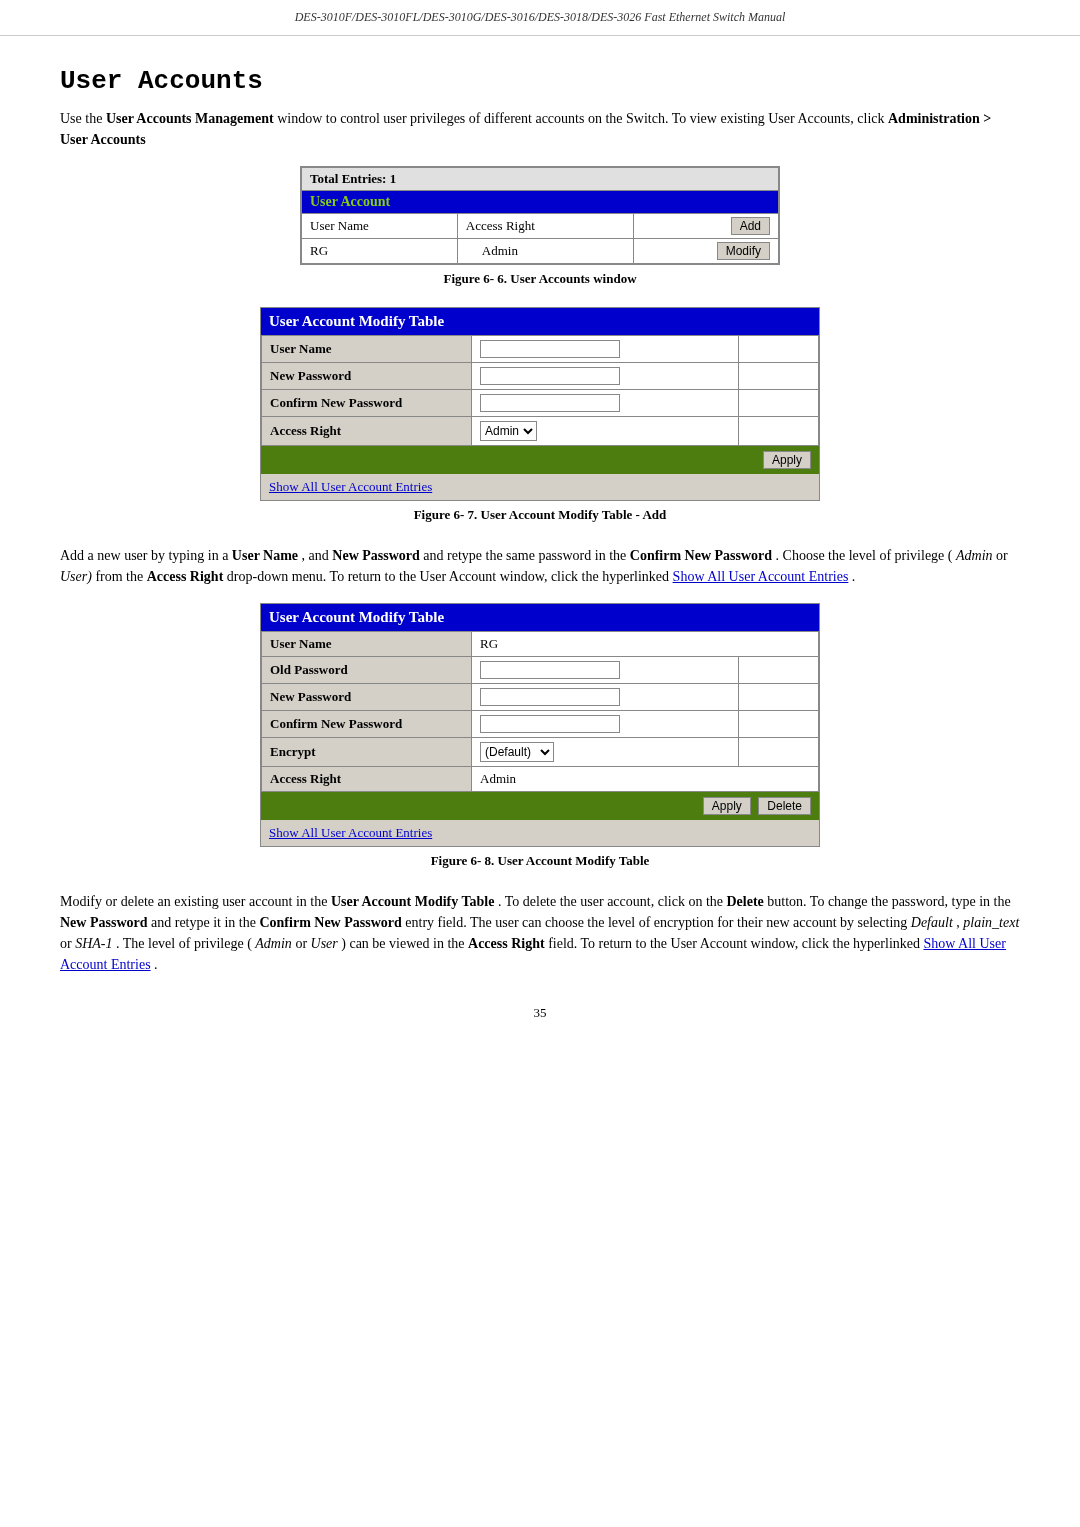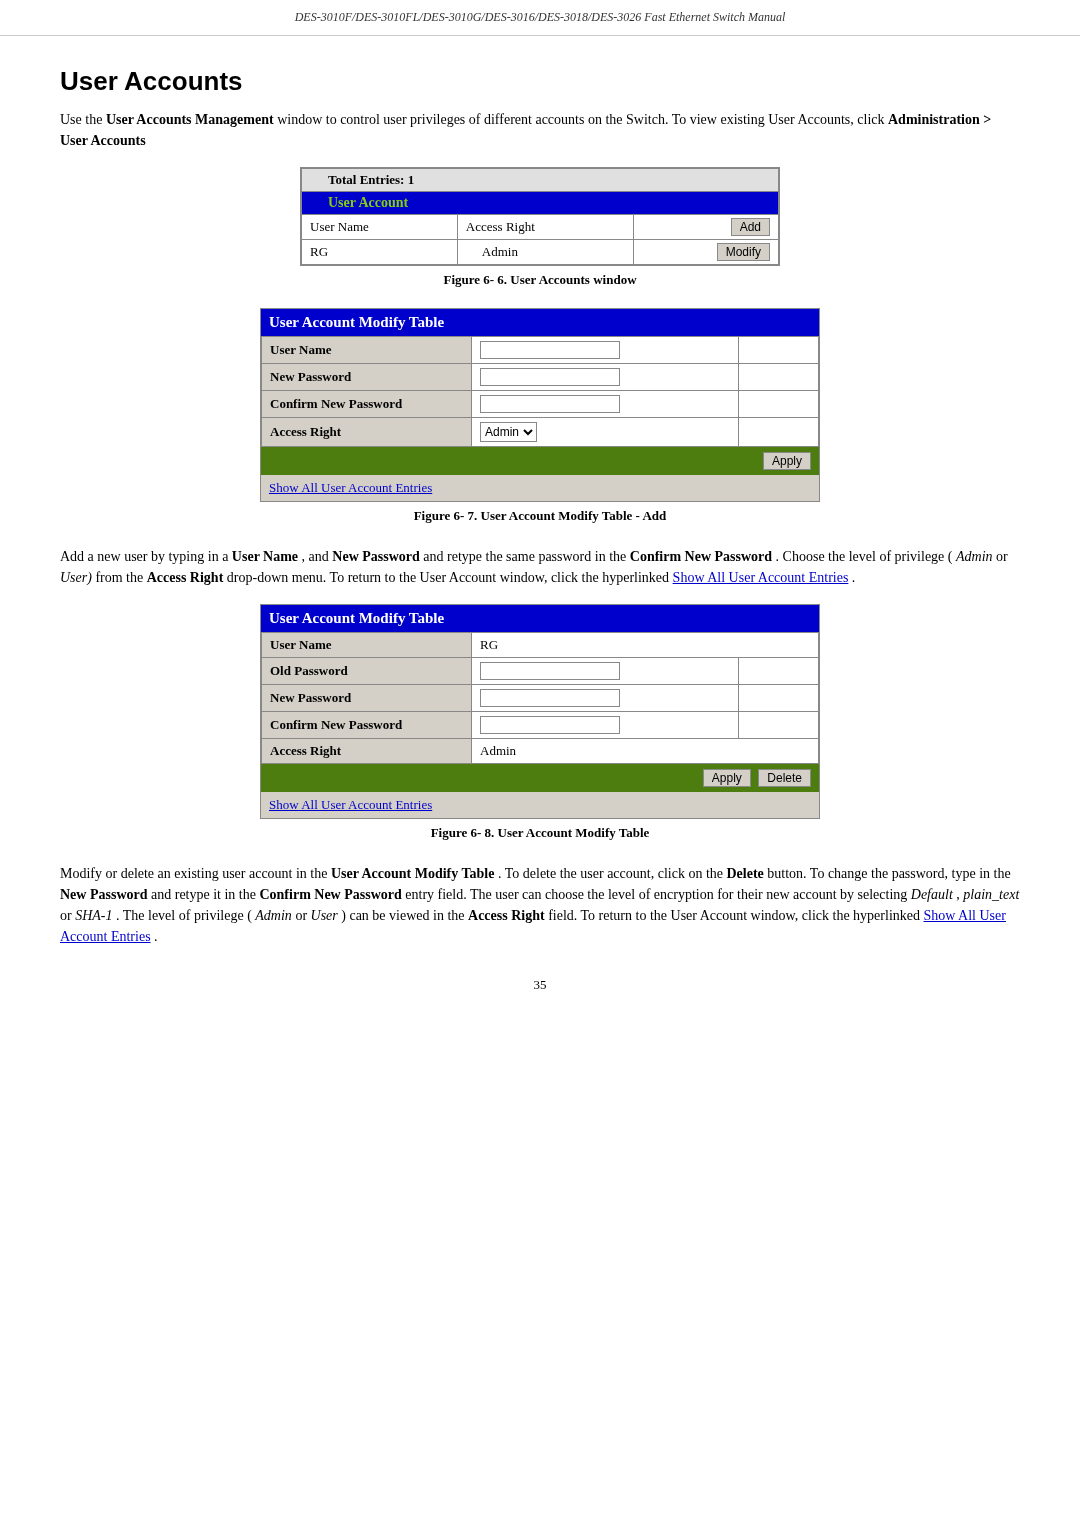--- a/index.html
+++ b/index.html
@@ -19,21 +19,21 @@
       padding: 10px 20px;
       border-bottom: 1px solid #ccc;
       color: #333;
     }
     .content {
       padding: 20px 60px 40px 60px;
     }
     h1.page-title {
       font-size: 26px;
       font-weight: bold;
-      font-family: Liberation Sans, sans-serif;
+      font-family: Liberation Mono, monospace;
       margin-bottom: 12px;
       margin-top: 10px;
     }
     p {
       font-size: 14px;
       line-height: 1.5;
       margin-bottom: 10px;
     }
     .bold { font-weight: bold; }
     .italic { font-style: italic; }
@@ -52,21 +52,21 @@
     }
     
     .accounts-table {
       border: 1px solid #888;
       border-collapse: collapse;
       width: 480px;
       font-size: 13px;
     }
     .accounts-table td, .accounts-table th {
       border: 1px solid #888;
-      padding: 3px 26px;
+      padding: 3px 8px;
     }
     .table-header-blue {
       background: #0000cc;
       color: #84cc16;
       font-weight: bold;
       font-size: 14px;
       padding: 4px 8px;
     }
     .table-total-row {
       background: #e0e0e0;
@@ -300,20 +300,31 @@
           <td>New Password</td>
           <td>
             <input type="password" class="modify-input" value="" style="">
           </td>
           <td style="border:1px solid #888; background:#fff;"></td>
         </tr>
         <tr>
           <td>Confirm New Password</td>
           <td>
             <input type="password" class="modify-input" value="" style="">
+          </td>
+          <td style="border:1px solid #888; background:#fff;"></td>
+        </tr>
+        <tr>
+          <td>Encrypt</td>
+          <td>
+            <select class="modify-select">
+              <option>(Default)</option>
+              <option>plain_text</option>
+              <option>SHA-1</option>
+            </select>
           </td>
           <td style="border:1px solid #888; background:#fff;"></td>
         </tr>
         <tr>
           <td>Access Right</td>
           <td colspan="2" style="border:1px solid #888; background:#fff; padding:4px 8px;">Admin</td>
         </tr>
       </tbody>
         </table>
       <div class="apply-row">

